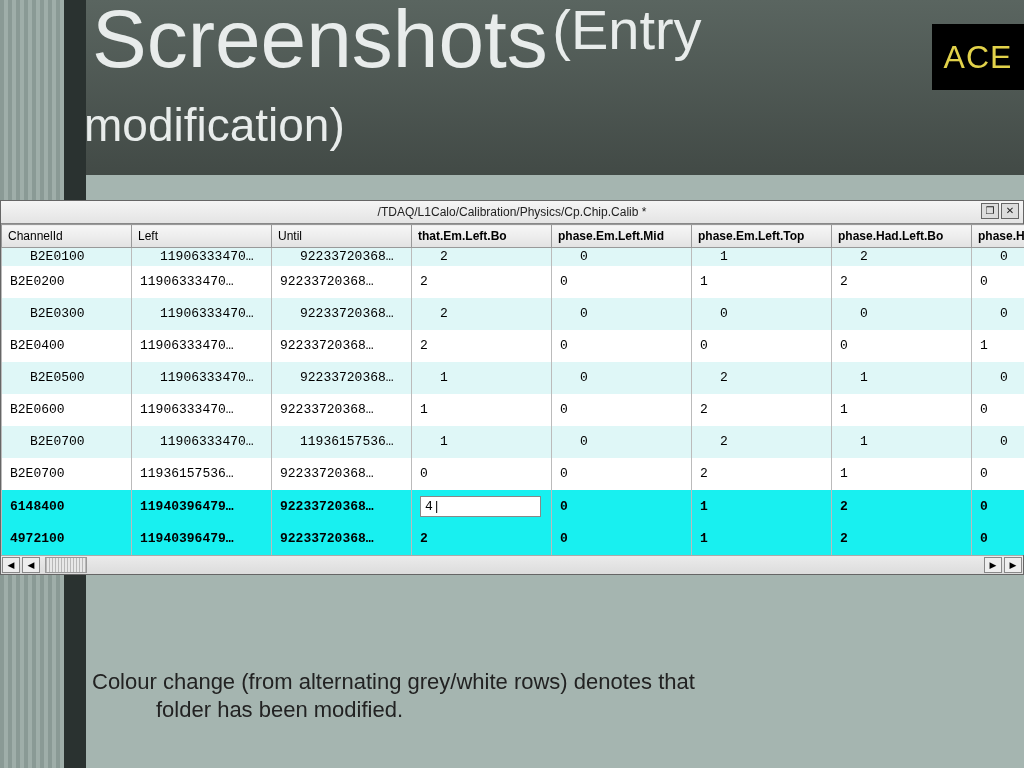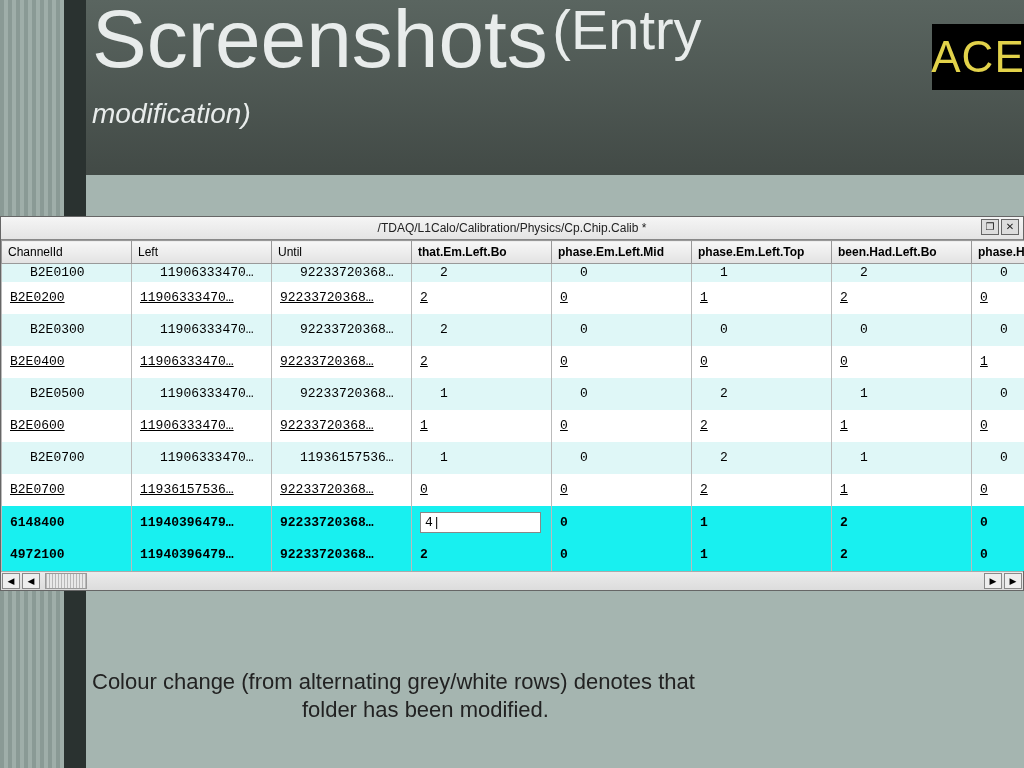--- a/index.html
+++ b/index.html
@@ -47,54 +47,52 @@
     font-size: 82px;
     font-weight: 400;
   }
   .slide-title .sub {
     font-size: 56px;
     font-weight: 400;
     vertical-align: 18px;
   }
   .slide-title2 {
     position: absolute;
-    left: 92px;
+    left: 84px;
     top: 98px;
     color: #e8eceb;
-    font-size: 28px;
-    font-weight: 400;
-    font-style: italic;
+    font-size: 46px;
+    font-weight: 400;
   }
   .badge {
     position: absolute;
     right: 0;
     top: 24px;
     width: 92px;
     height: 66px;
     background: #000;
     color: #e2d24a;
-    font-size: 44px;
+    font-size: 32px;
     font-weight: 400;
     display: flex;
     align-items: center;
     justify-content: center;
     letter-spacing: 1px;
     font-family: Arial, sans-serif;
   }
 
   .app-window {
     position: absolute;
     left: 0;
     top: 200px;
     width: 1024px;
     background: #efefef;
     border: 1px solid #666;
     box-sizing: border-box;
     font-size: 13px;
-    margin-top: 16px;
   }
   .titlebar {
     height: 22px;
     background: linear-gradient(#f5f5f5, #e4e4e4);
     border-bottom: 1px solid #888;
     display: flex;
     align-items: center;
     justify-content: center;
     position: relative;
     font-size: 12px;
@@ -149,21 +147,21 @@
   table.data td {
     border-left: 1px solid #bbb;
     border-right: 1px solid #bbb;
     padding: 6px 8px;
     height: 32px;
     box-sizing: border-box;
     white-space: nowrap;
     overflow: hidden;
   }
   tr.row-modA td { background: #dff7f7; padding-left: 28px; }
-  tr.row-modB td { background: #ffffff; text-decoration: underline; }
+  tr.row-modB td { background: #ffffff; }
   tr.row-cyan td { background: #18f0f0; font-weight: 700; font-family:'Courier New',monospace;}
   tr.row-clip td { padding-top: 0; padding-bottom: 0; height: 18px;}
   .cell-input {
     background: #fff;
     border: 1px solid #888;
     width: 90%;
     font-family: 'Courier New', monospace;
     font-size: 13px;
     padding: 2px 4px;
   }
@@ -192,21 +190,20 @@
   .footer-bar .spacer { flex:1; }
 
   .caption {
     position: absolute;
     left: 92px;
     top: 668px;
     color: #222;
     font-size: 22px;
     line-height: 1.25;
     font-weight: 400;
-    text-align: center;
   }
 </style>
 </head>
 <body>
 
 <div class="stripes"></div>
 <div class="dark-band"></div>
 <div class="title-band"></div>
 
 <div class="slide-title">
@@ -238,21 +235,21 @@
           <col style="width: 60px;">
         </colgroup>
       <thead>
           <tr id="thead-row">
             <th class="sortable">ChannelId</th>
             <th class="sortable">Left</th>
             <th class="sortable">Until</th>
             <th class="bold">that.Em.Left.Bo</th>
             <th class="bold">phase.Em.Left.Mid</th>
             <th class="bold">phase.Em.Left.Top</th>
-            <th class="bold">been.Had.Left.Bo</th>
+            <th class="bold">phase.Had.Left.Bo</th>
             <th class="bold">phase.H</th>
           </tr>
         </thead>
       <tbody id="tbody">
           <tr class="row-clip row-modA">
             <td>B2E0100</td>
             <td>11906333470…</td>
             <td>92233720368…</td>
             <td>2</td>
             <td>0</td>

